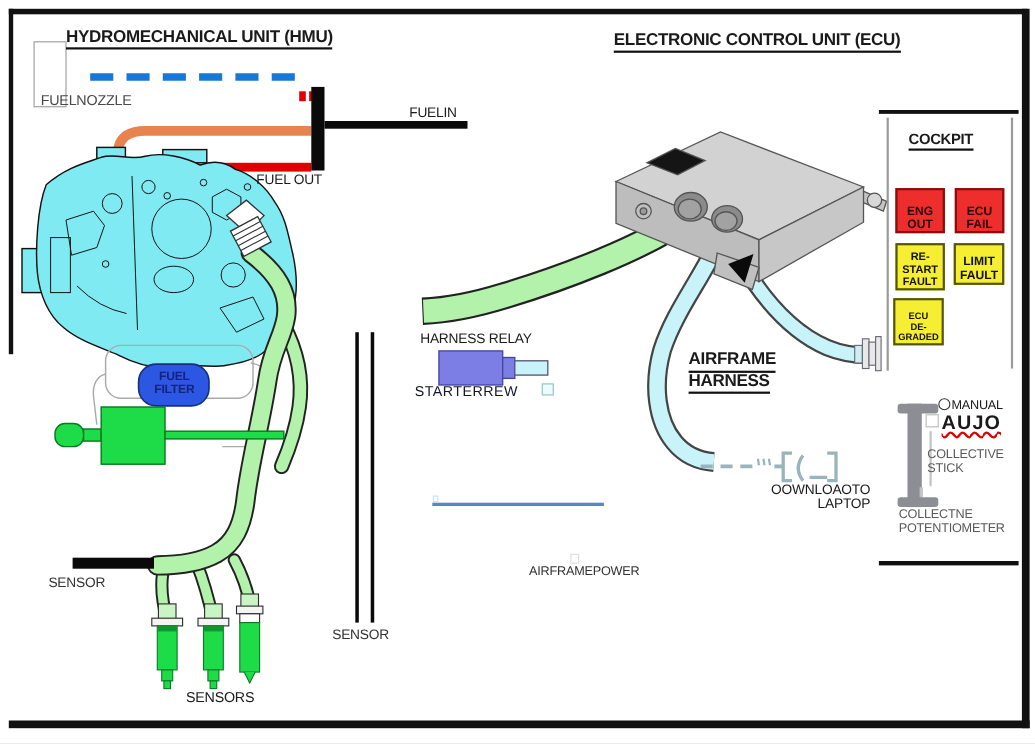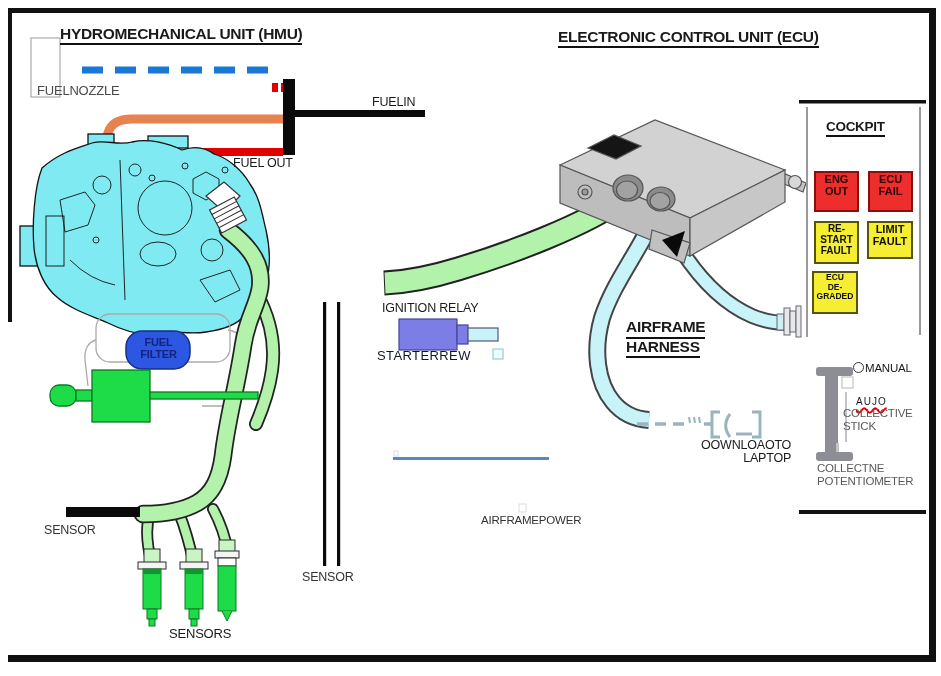--- a/index.html
+++ b/index.html
@@ -5,31 +5,31 @@
   html,body{margin:0;padding:0;background:#dcdcdc;}
   #stage{position:relative;width:941px;height:676px;background:#ffffff;overflow:hidden;
          font-family:"Liberation Sans",sans-serif;}
   svg{position:absolute;left:0;top:0;}
   .lbl{position:absolute;white-space:nowrap;color:#1a1a1a;font-family:"Liberation Sans",sans-serif;
        font-size:12.5px;letter-spacing:-0.2px;line-height:1.05;}
   .title{font-weight:bold;font-size:15.5px;letter-spacing:-0.3px;}
   .title span{border-bottom:2px solid #111;padding-bottom:1px;display:inline-block;}
   .gray{color:#4a4a4a;}
   .softgray{color:#5a5a5a;font-size:11.5px;letter-spacing:-0.2px;}
-  .ind{position:absolute;display:flex;flex-direction:column;align-items:center;justify-content:flex-start;
+  .ind{position:absolute;display:flex;flex-direction:column;align-items:center;justify-content:flex-end;
        text-align:center;font-weight:bold;box-sizing:border-box;}
   .ind-red{background:#ee2d2d;border:2px solid #8a0e0e;color:#2a0000;font-size:11px;line-height:1.1;}
   .ind-yellow{background:#f6ee33;border:2px solid #55550a;color:#111;font-size:10px;line-height:1.12;}
   .ind-yellow.small{font-size:8.5px;}
   .filter-text{position:absolute;left:127px;top:336px;width:63px;text-align:center;
        color:#15227e;font-weight:bold;font-size:11px;line-height:1.1;letter-spacing:-0.2px;}
   .radio{display:inline-block;width:9px;height:9px;border:1.4px solid #333;border-radius:50%;
        margin-right:1px;vertical-align:-1px;}
-  .wavy{font-weight:normal;font-size:10px;letter-spacing:1px;
-       text-decoration:underline wavy #e00000 2px;text-underline-offset:2px;margin-top:22px;}
+  .wavy{font-weight:bold;font-size:18px;letter-spacing:1px;
+       text-decoration:underline wavy #e00000 2px;text-underline-offset:2px;}
 </style>
 </head>
 <body>
 
 <div id="stage">
 
 <svg width="941" height="676" viewBox="0 0 941 676">
 
   <g>
     <rect x="8" y="8" width="926" height="5" fill="#111"></rect>
@@ -223,21 +223,21 @@
 </div>
 <div class="lbl title" style="left:60px;top:26px;">
   <span>HYDROMECHANICAL UNIT (HMU)</span>
 </div>
 
 <div class="lbl gray" style="left:37px;top:84px;font-size:13px;">FUELNOZZLE</div>
 <div class="lbl" style="left:372px;top:96px;">FUELIN</div>
 <div class="lbl" style="left:233px;top:157px;">FUEL OUT</div>
 
 
-<div class="lbl" style="left:382px;top:302px;">IGNITION RELAY</div>
+<div class="lbl" style="left:382px;top:302px;">HARNESS RELAY</div>
 <div class="lbl" style="left:377px;top:349px;font-size:13px;color:#0f172a;letter-spacing:0.4px;">STARTERREW</div>
 
 <div class="filter-text">
   <span>FUEL</span><br>
   <span>FILTER</span>
 </div>
 
 <div class="lbl title" style="left:626px;top:319px;line-height:1.08;">
   <span>AIRFRAME</span><br>
   <span>HARNESS</span>

